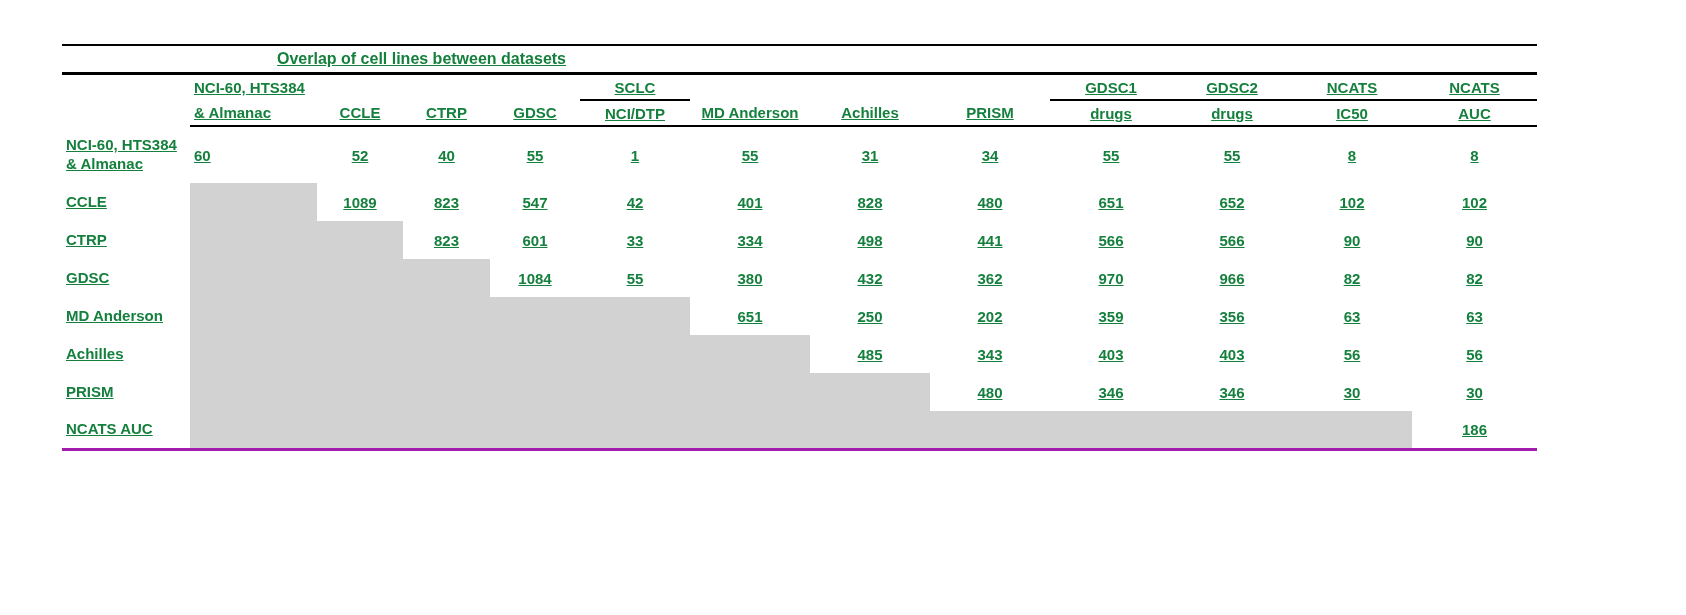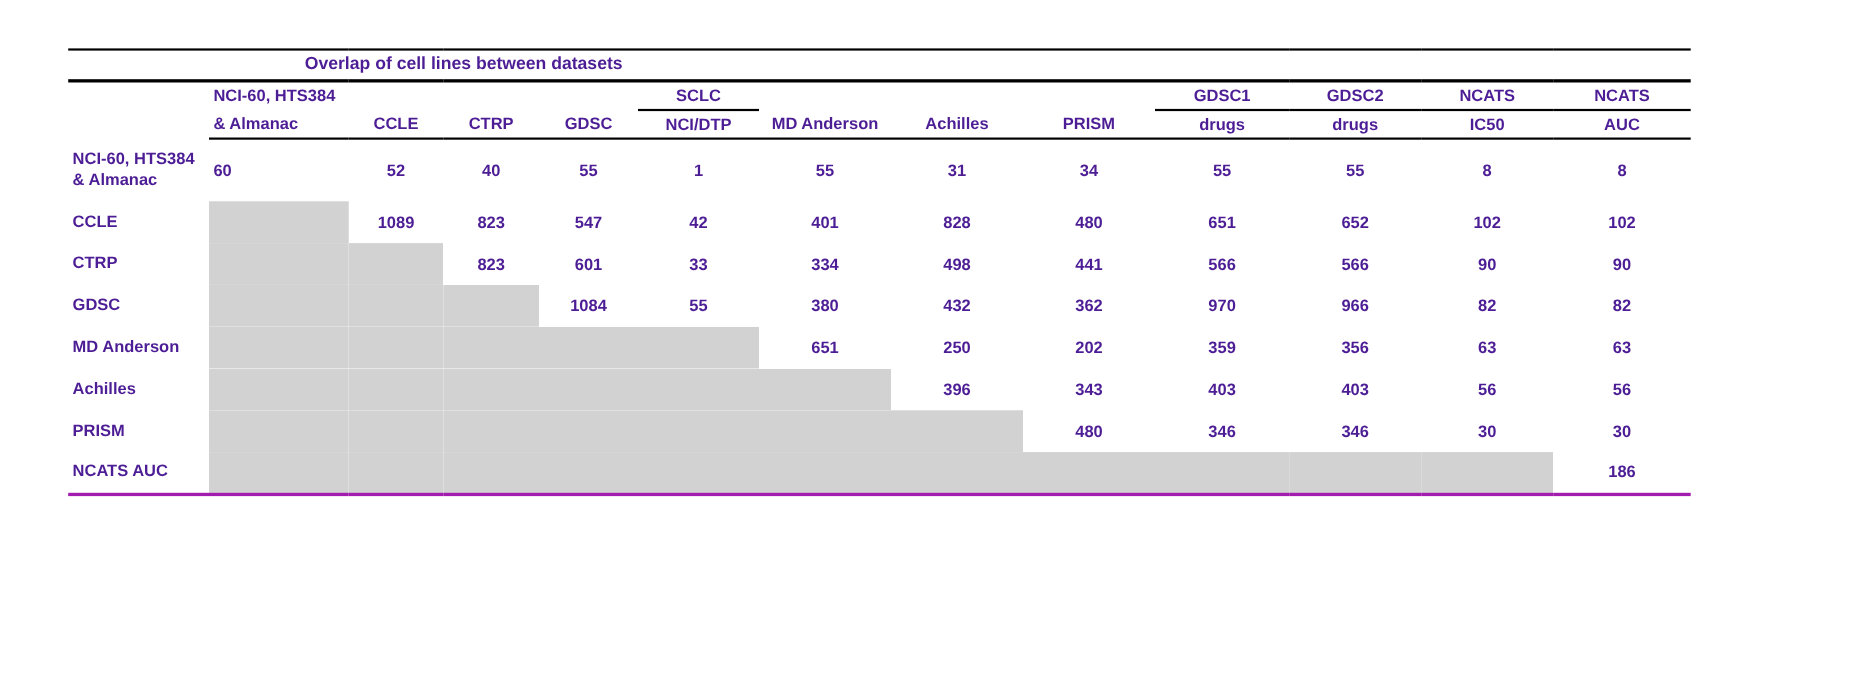--- a/index.html
+++ b/index.html
@@ -4,21 +4,21 @@
 <style>
   html, body { margin: 0; padding: 0; background: #ffffff; }
   body {
     width: 1686px; height: 615px; position: relative;
     font-family: "Liberation Sans", sans-serif;
     color: #000;
   }
   .tablewrap { position: absolute; left: 62px; top: 44px; }
   table {
     border-collapse: collapse; table-layout: fixed;
-    width: 1475px; font-weight: 700; font-size: 15px; color: #4c1d95;
+    width: 1475px; font-weight: 700; font-size: 15px; color: #15803d; text-decoration: underline;
   }
   td { padding: 0; vertical-align: middle; overflow: hidden; }
   .title-row td {
     height: 26px; border-top: 2px solid #000; border-bottom: 3px solid #000;
     text-align: left; padding-left: 215px; font-size: 16px; white-space: nowrap;
   }
   .h1 td, .h2 td { height: 24px; white-space: nowrap; }
   .center { text-align: center; }
   .left { text-align: left; padding-left: 4px; }
   .grule { border-bottom: 2px solid #000; }
@@ -165,21 +165,21 @@
           <td class="center">63</td>
         </tr>
         <tr>
           <td class="rowlabel">Achilles</td>
           <td class="shade"></td>
           <td class="shade"></td>
           <td class="shade"></td>
           <td class="shade"></td>
           <td class="shade"></td>
           <td class="shade"></td>
-          <td class="center">396</td>
+          <td class="center">485</td>
           <td class="center">343</td>
           <td class="center">403</td>
           <td class="center">403</td>
           <td class="center">56</td>
           <td class="center">56</td>
         </tr>
         <tr>
           <td class="rowlabel">PRISM</td>
           <td class="shade"></td>
           <td class="shade"></td>

